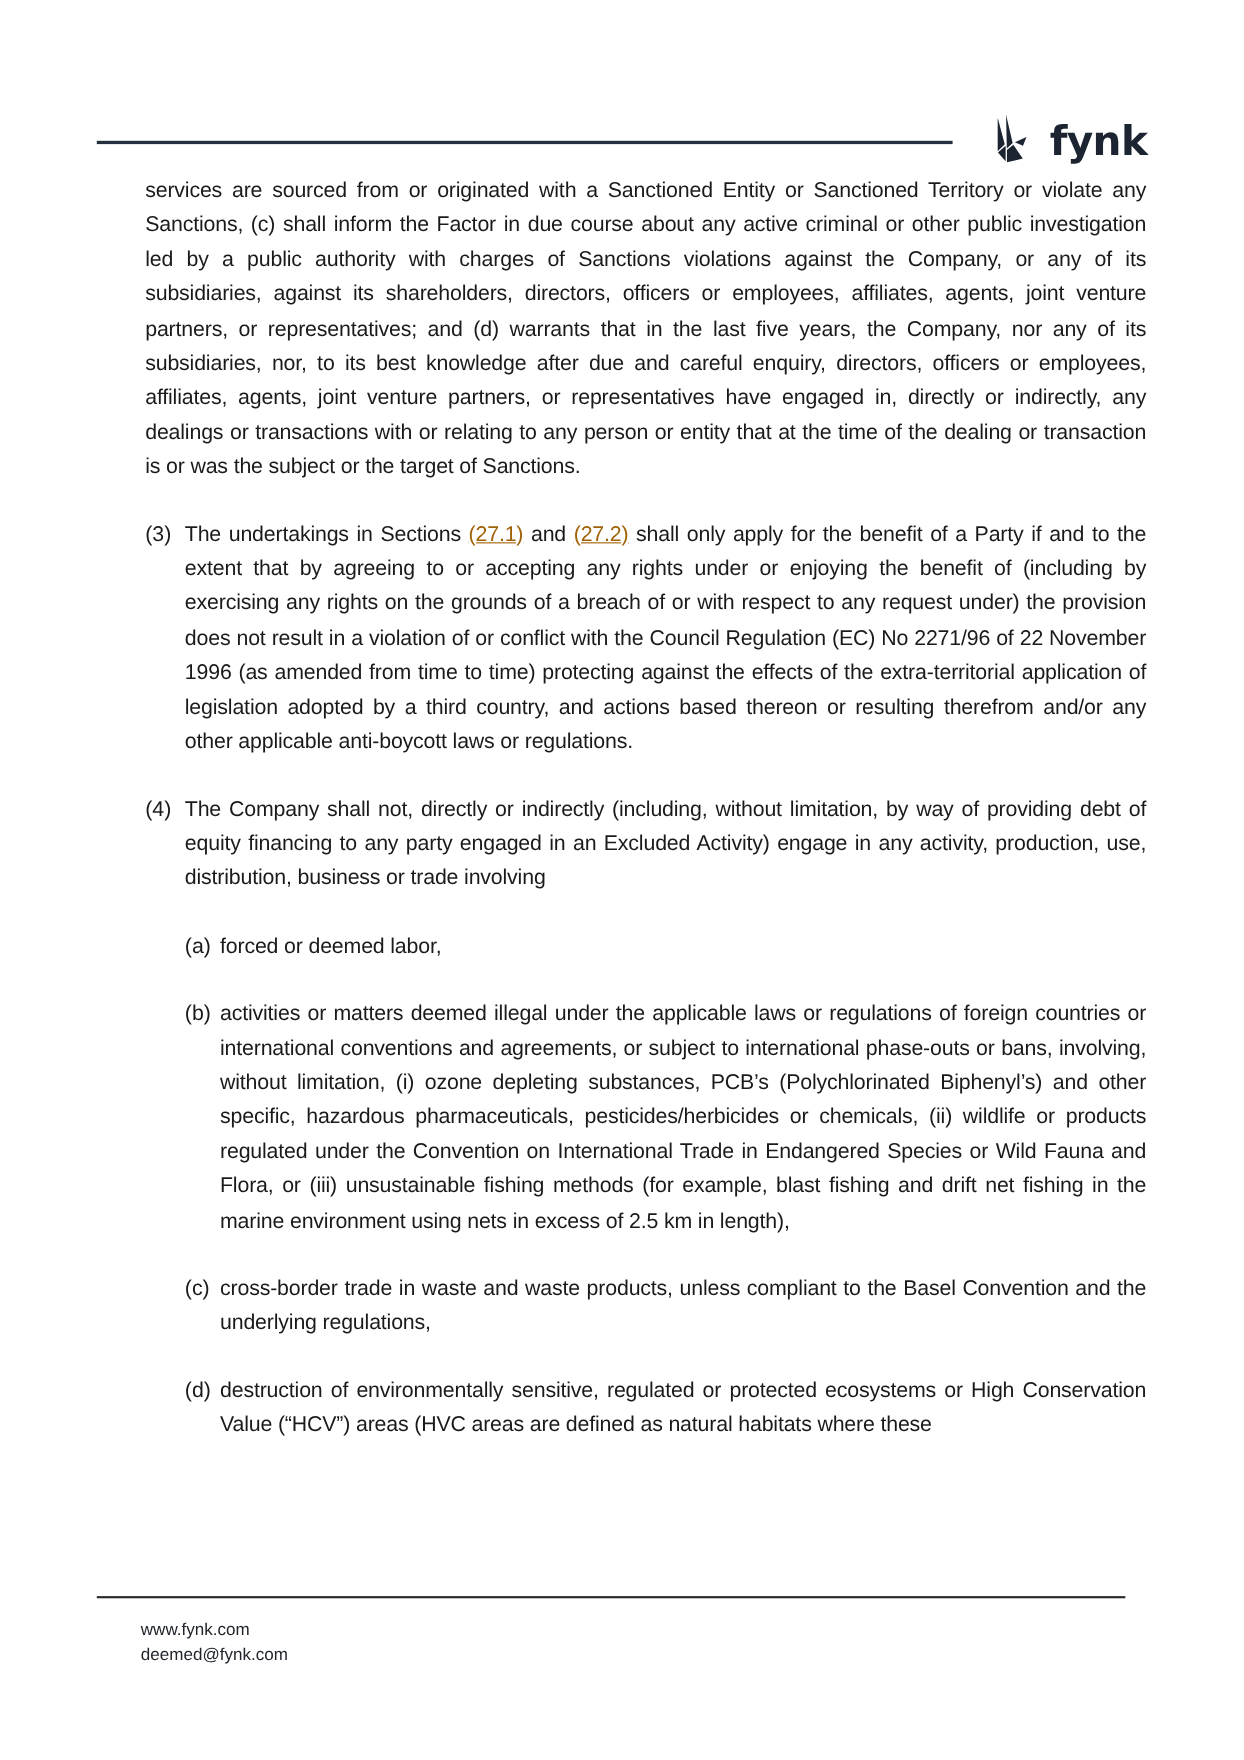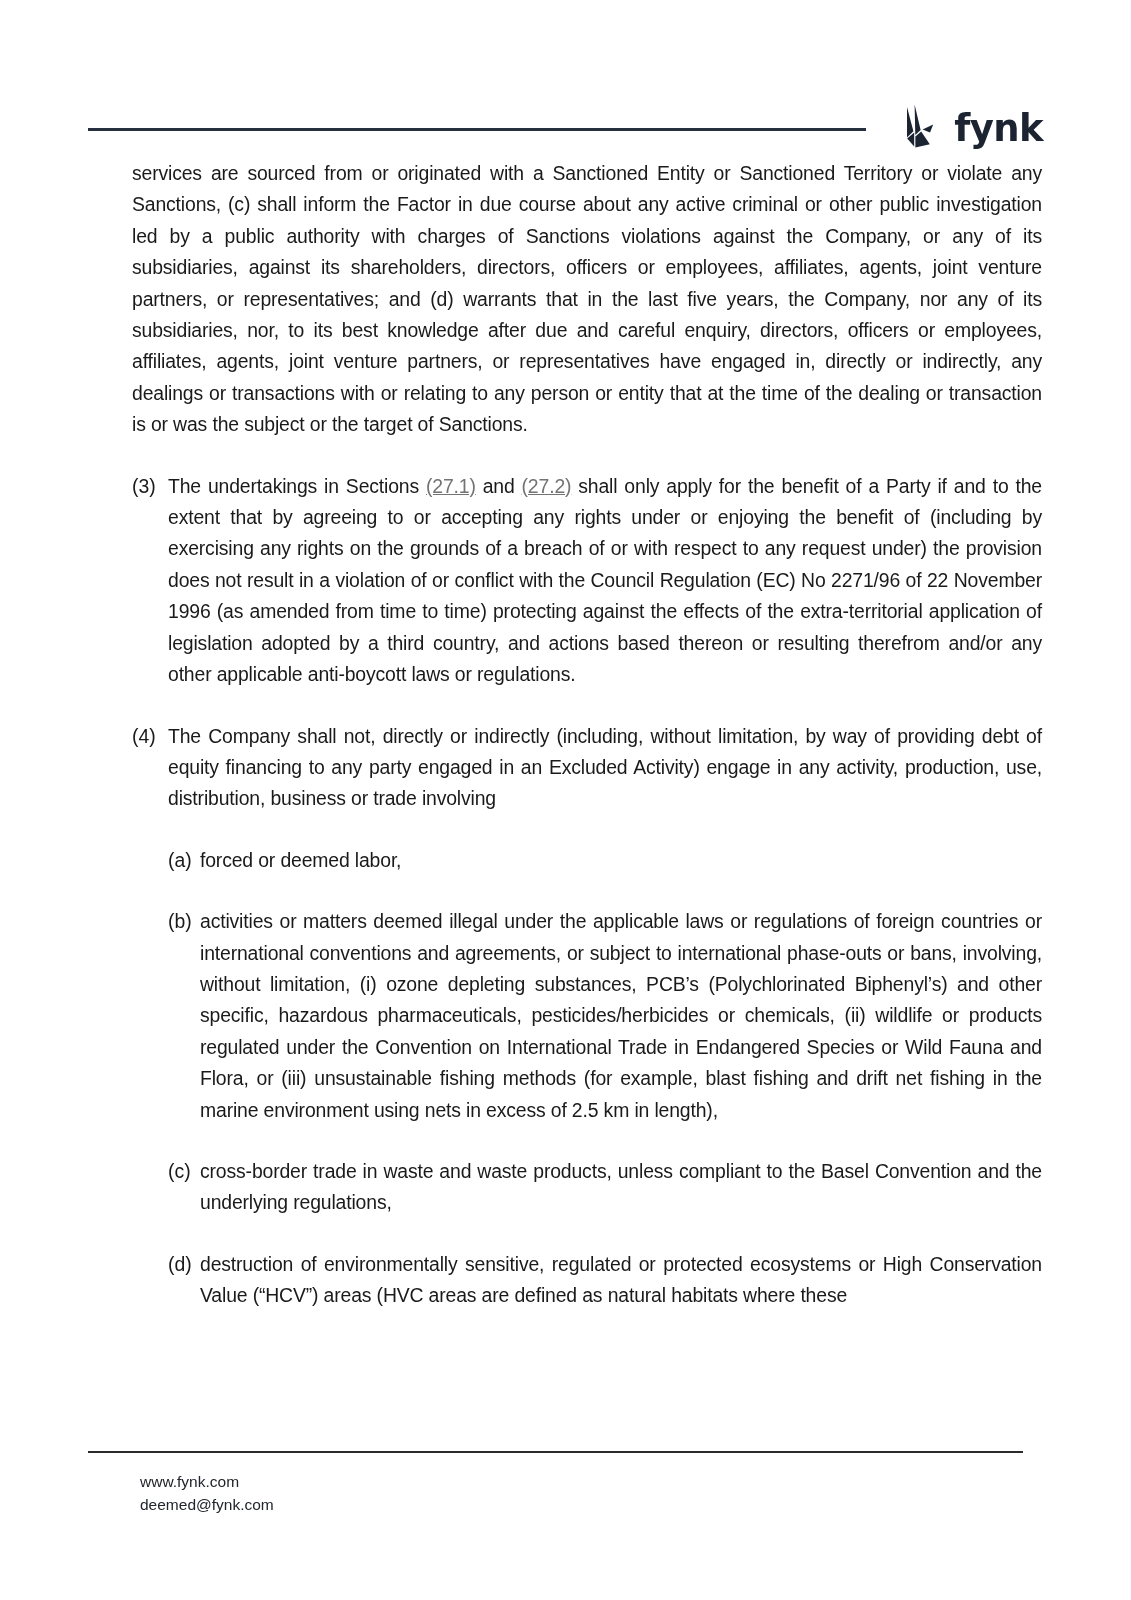--- a/index.html
+++ b/index.html
@@ -111,38 +111,38 @@
     width: 32px;
     font-size: 19.4px;
     line-height: 31.4px;
     color: #1a1a1a;
   }
   .sub-block .body {
     flex: 1 1 auto;
   }
 
   a.xref {
-    color: #737373;
+    color: #a16207;
   }
 
   
   .footer {
     position: absolute;
     left: 88px;
     top: 1451px;
     width: 935px;
   }
   .footer-rule {
     width: 100%;
     height: 2px;
     background: #2b2b2b;
   }
   .footer-lines {
     margin-top: 17px;
-    margin-left: 52px;
+    margin-left: 40px;
     font-size: 15.5px;
     line-height: 23px;
     color: #20242b;
   }
   .footer-lines div { white-space: nowrap; }
 </style>
 </head>
 <body>
 
 <div class="page">

